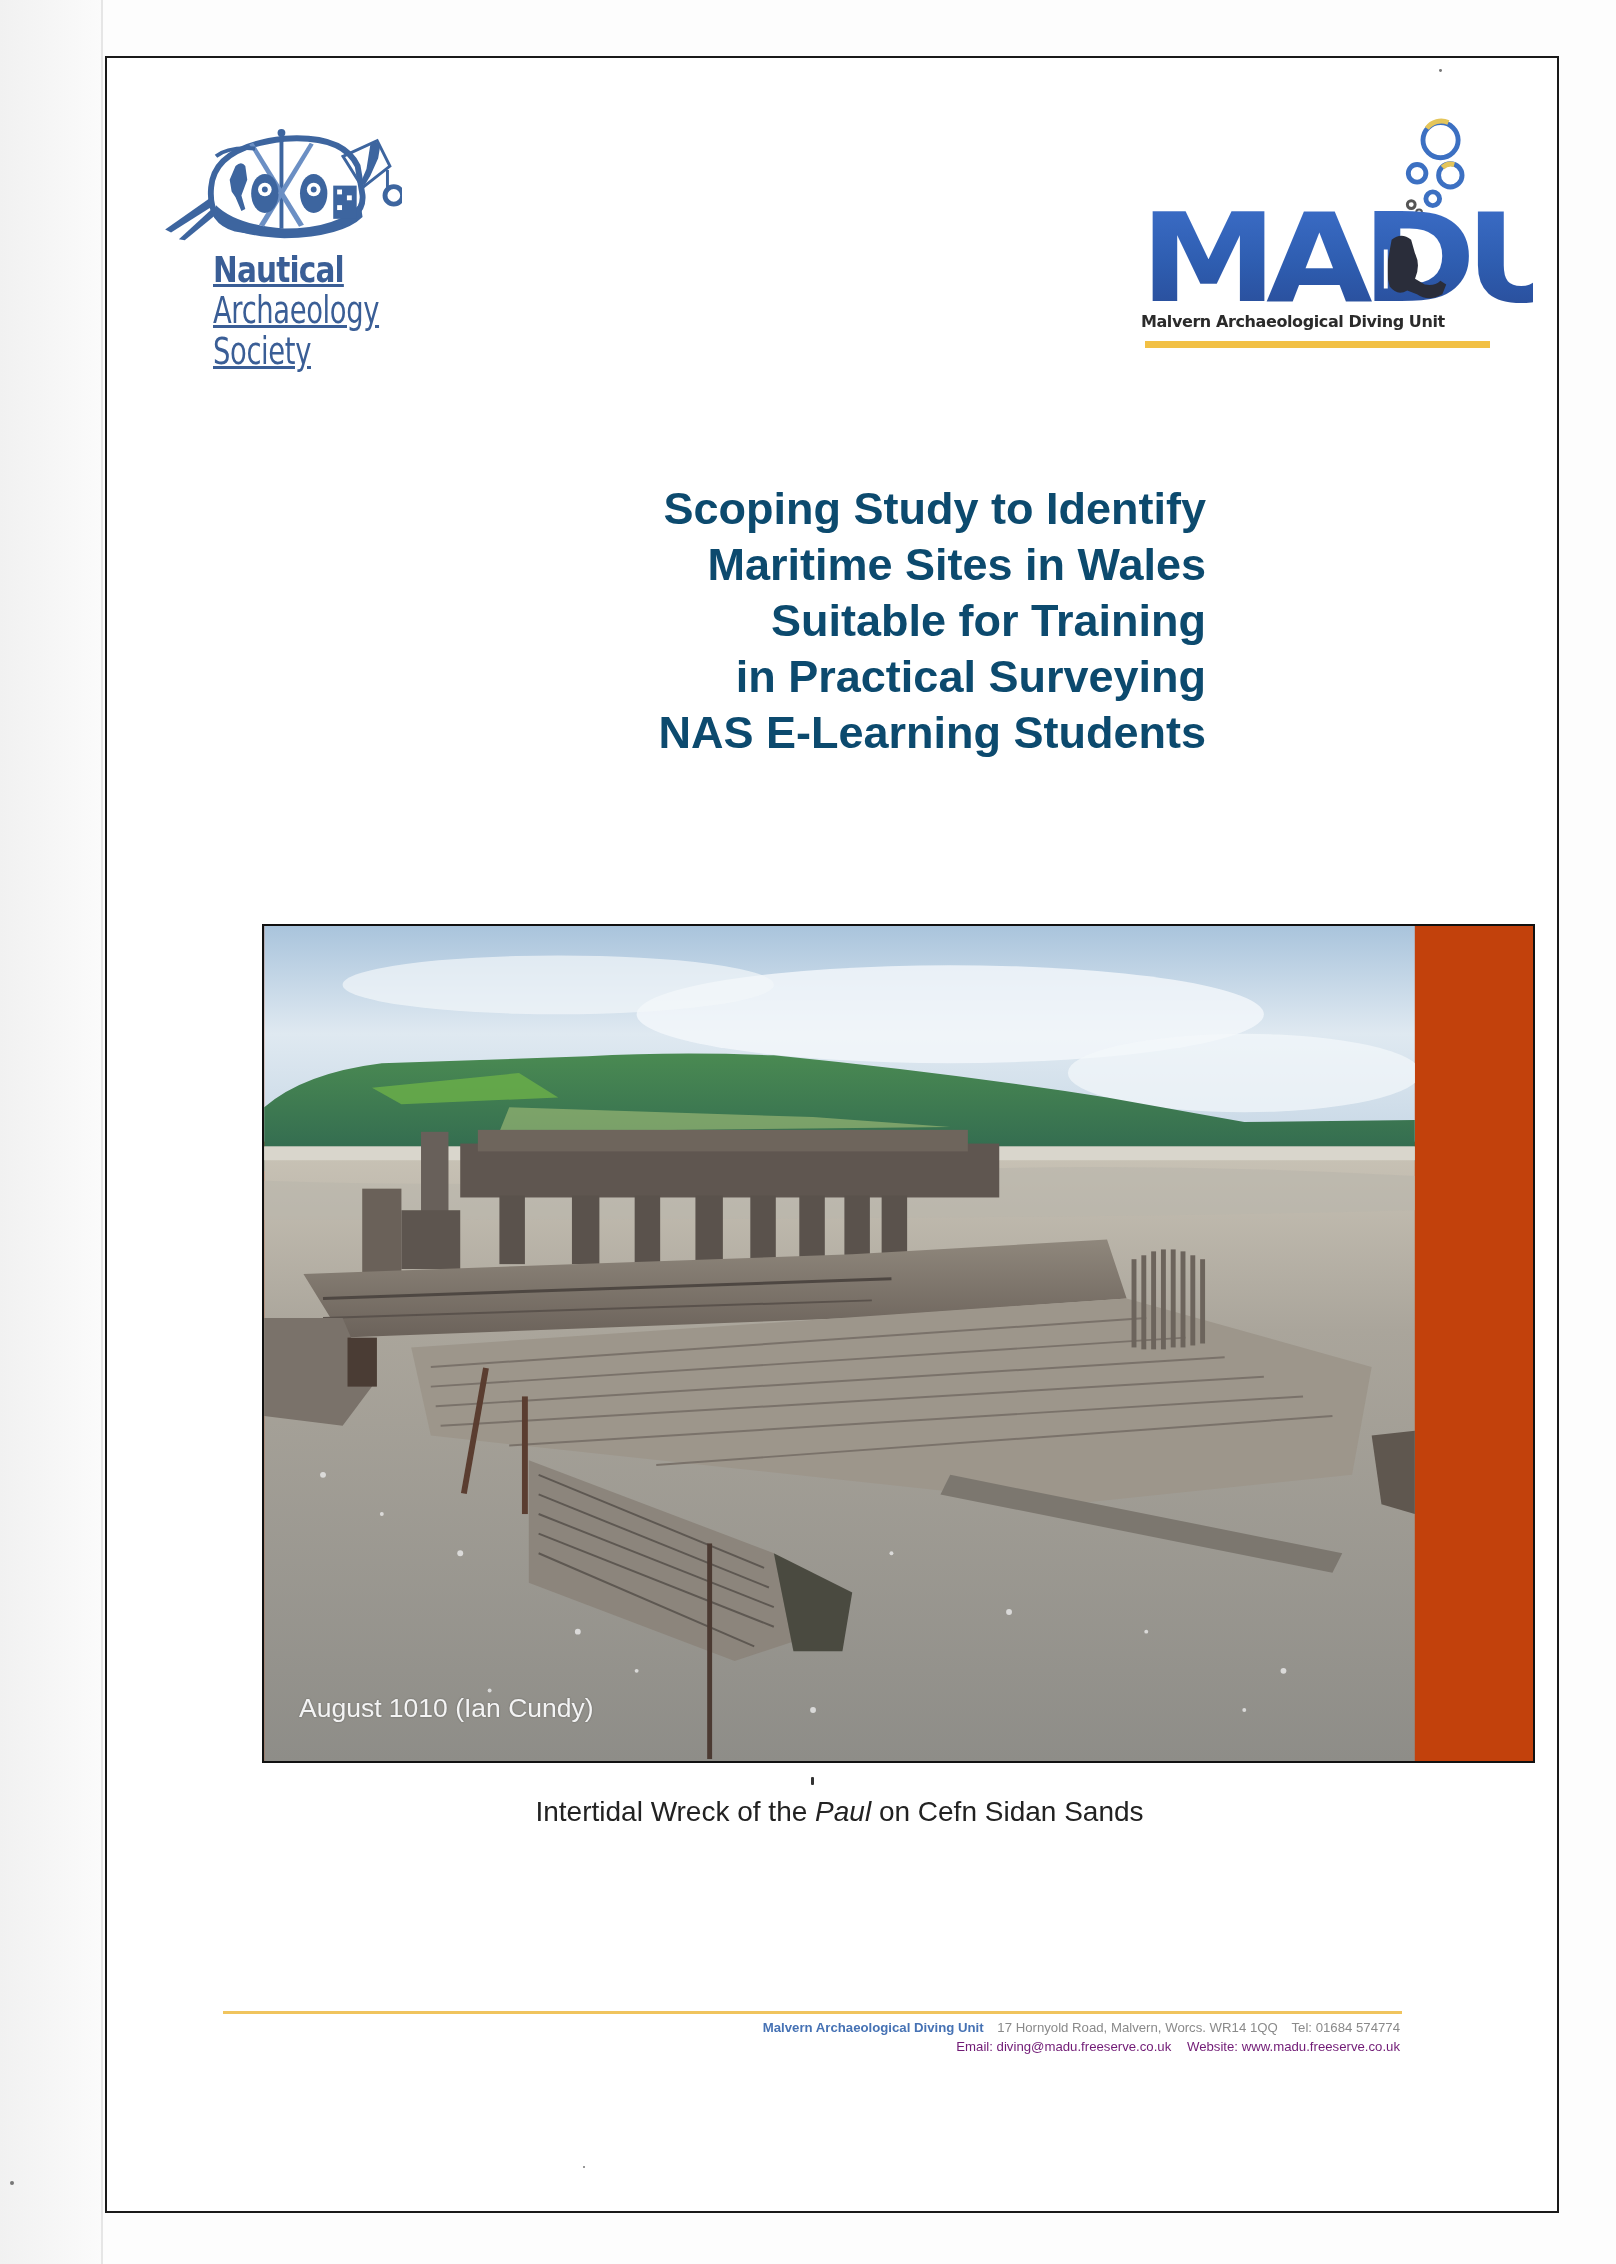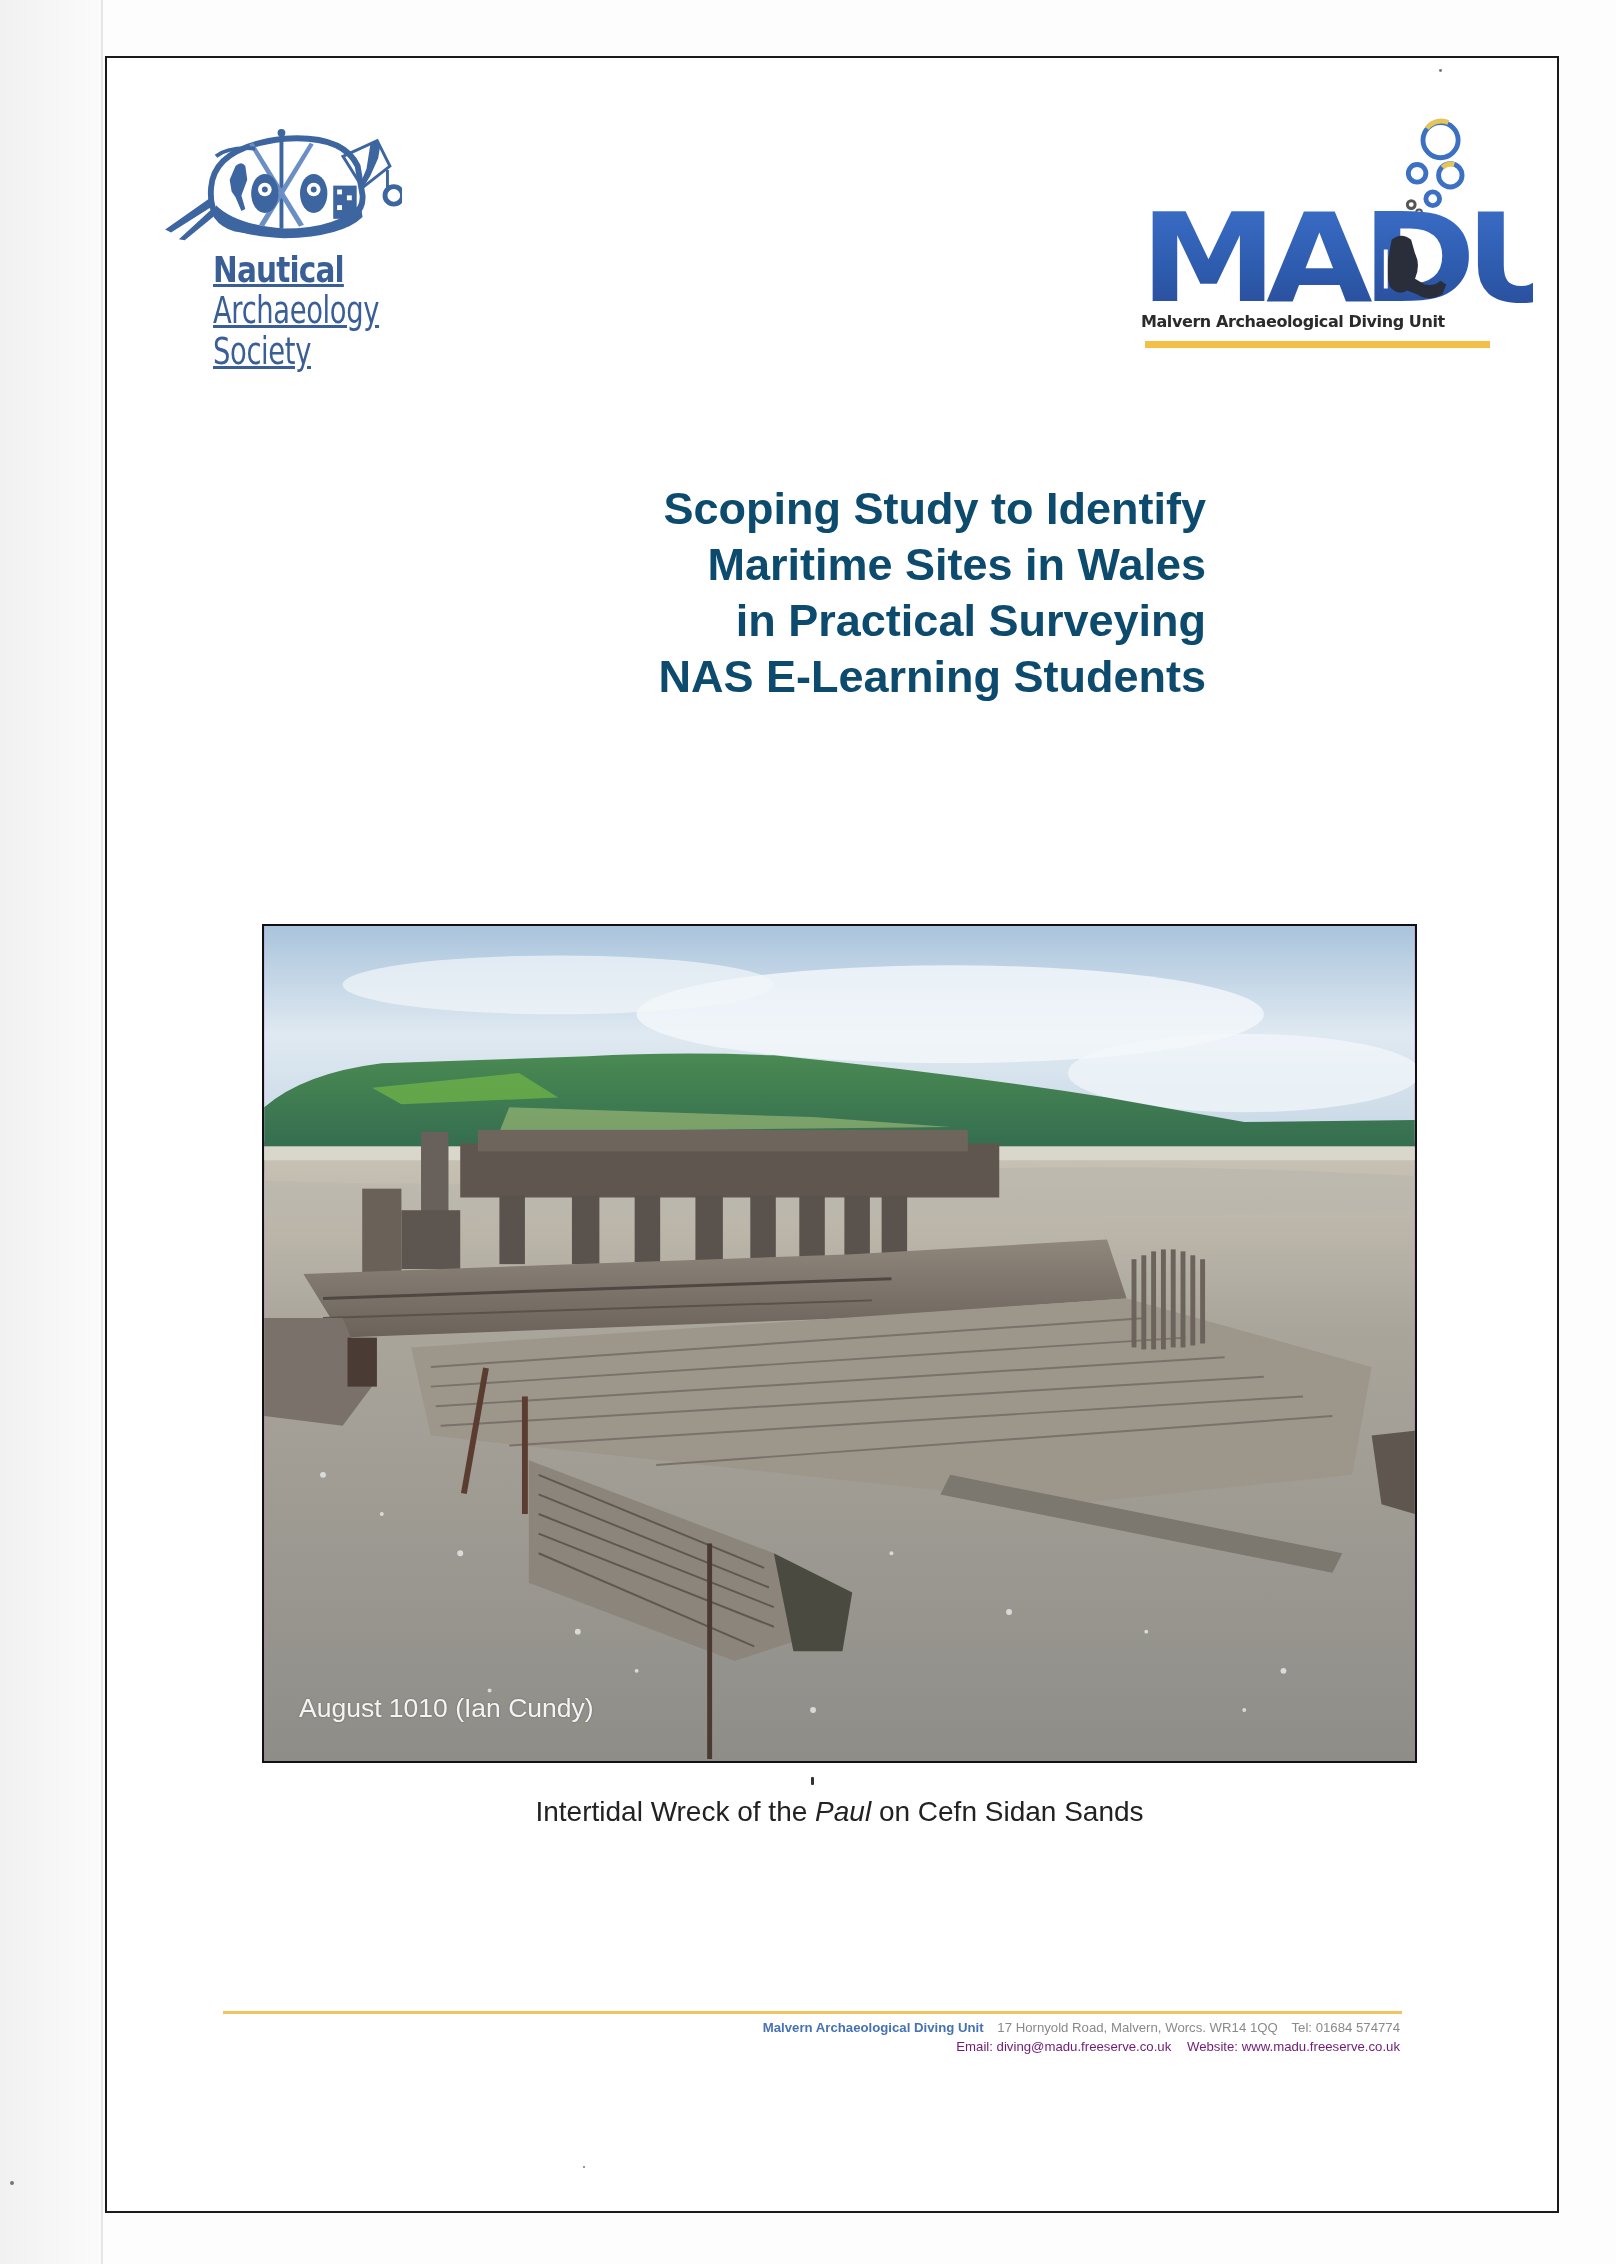--- a/index.html
+++ b/index.html
@@ -50,22 +50,22 @@
 
     
     .title-block {
       position: absolute; left: 441px; top: 481px; width: 765px; text-align: right;
       color: #0c4a6e; font-weight: bold; font-size: 45px; line-height: 56px;
     }
     .title-block div { white-space: nowrap; }
 
     
     .photo-frame {
-      position: absolute; left: 262px; top: 924px; width: 1155px; height: 839px;
-      border: 2px solid #111; box-sizing: border-box; overflow: hidden; background: #d946ef;
+      position: absolute; left: 262px; top: 924px; width: 1273px; height: 839px;
+      border: 2px solid #111; box-sizing: border-box; overflow: hidden; background: #c2410c;
     }
     .photo-frame svg { display: block; }
     .photo-credit {
       position: absolute; left: 35px; top: 767px; color: #f4f4f4; font-size: 26.5px;
       text-shadow: 0 0 2px rgba(0,0,0,0.3); white-space: nowrap;
     }
     .stray-mark { position: absolute; left: 811px; top: 1777px; width: 2.9px; height: 7.8px; background: #333; border-radius: 1px; }
 
     .caption {
       position: absolute; left: 262px; top: 1796px; width: 1155px; text-align: center;
@@ -155,20 +155,21 @@
     <path d="M20 10 q10 -8 20 0 l4 14 q6 12 0 26 l10 6 q10 2 16 -4 l6 4 l-4 10 q-14 8 -26 0 l-10 -4 q-10 6 -18 -4 q-4 -12 -2 -26 z" fill="#2a2d3a"></path>
     <rect x="12" y="20" width="4" height="40" fill="#fff"></rect>
   </svg>
   <div class="madu-sub">Malvern Archaeological Diving Unit</div>
   <div class="madu-bar"></div>
 </div>
 
 <div class="title-block">
   <div>Scoping Study to Identify</div>
   <div>Maritime Sites in Wales</div>
+  <div>Suitable for Training</div>
   <div>in Practical Surveying</div>
   <div>NAS E-Learning Students</div>
 </div>
 
 <div class="photo-frame">
   <svg width="1151" height="835" viewBox="0 0 1174 852" xmlns="http://www.w3.org/2000/svg">
     <defs>
       <linearGradient id="sky" x1="0" y1="0" x2="0" y2="1">
         <stop offset="0" stop-color="#a9c4dc"></stop>
         <stop offset="0.5" stop-color="#dfe9f1"></stop>

